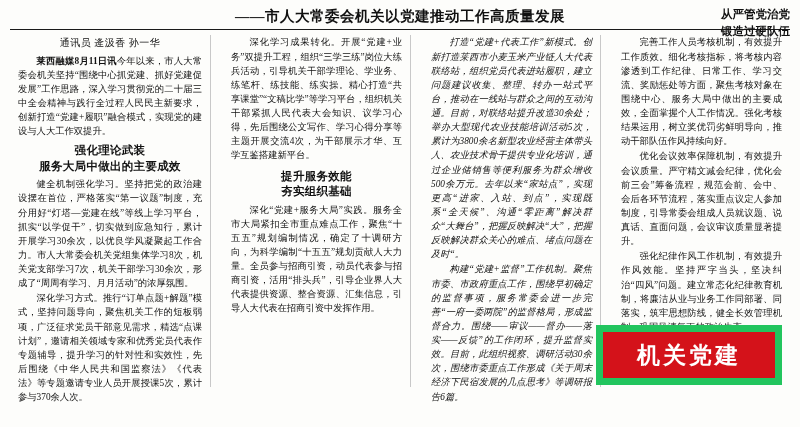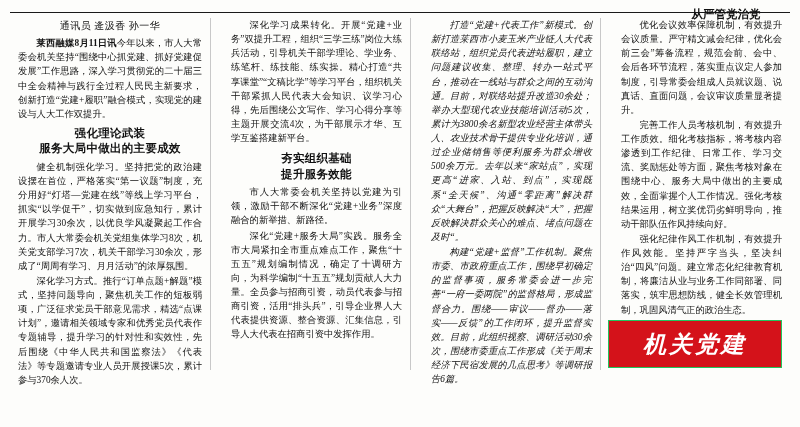--- a/index.html
+++ b/index.html
@@ -46,21 +46,21 @@
     color: #111;
     letter-spacing: 0.5px;
     margin: 0;
     line-height: 1.2;
   }
   .corner-block {
     position: absolute;
     right: 0;
     top: -2px;
     width: 128px;
-    text-align: center;
+    text-align: right;
     font-weight: bold;
     font-size: 11.5px;
     line-height: 1.5;
     color: #111;
   }
   
   .columns {
     display: flex;
     gap: 0;
     height: 352px;
@@ -117,64 +117,64 @@
     height: 46px;
     background: #d4121a;
     color: #fff;
     display: flex;
     align-items: center;
     justify-content: center;
     font-family: "DejaVu Serif", "Liberation Serif", serif;
     font-weight: bold;
     font-size: 23px;
     letter-spacing: 3px;
-    border: 1px solid #22c55e;
-    font-style: italic;
+    border: 7px solid #22c55e;
   }
 </style>
 </head>
 <body>
 
 <div class="page">
 
   <div class="masthead">
     <div class="corner-block">
       <div>从严管党治党</div>
+      <div>锻造过硬队伍</div>
     </div>
+    <div class="subhead">——市人大常委会机关以党建推动工作高质量发展</div>
   </div>
 
   <div class="columns">
 
     <div class="col c1">
       <div class="byline">通讯员 逄汲香 孙一华</div>
       <p><span class="dateline">莱西融媒8月11日讯</span><span>今年以来，市人大常委会机关坚持“围绕中心抓党建、抓好党建促发展”工作思路，深入学习贯彻党的二十届三中全会精神与践行全过程人民民主新要求，创新打造“党建+履职”融合模式，实现党的建设与人大工作双提升。</span></p>
       <div class="sub-title">
         <div>强化理论武装</div>
         <div>服务大局中做出的主要成效</div>
       </div>
       <p>健全机制强化学习。坚持把党的政治建设摆在首位，严格落实“第一议题”制度，充分用好“灯塔—党建在线”等线上学习平台，抓实“以学促干”，切实做到应急知行，累计开展学习30余次，以优良学风凝聚起工作合力。市人大常委会机关党组集体学习8次，机关党支部学习7次，机关干部学习30余次，形成了“周周有学习、月月活动”的浓厚氛围。</p>
       <p>深化学习方式。推行“订单点题+解题”模式，坚持问题导向，聚焦机关工作的短板弱项，广泛征求党员干部意见需求，精选“点课计划”，邀请相关领域专家和优秀党员代表作专题辅导，提升学习的针对性和实效性，先后围绕《中华人民共和国监察法》《代表法》等专题邀请专业人员开展授课5次，累计参与370余人次。</p>
     </div>
 
     <div class="col c2">
       <p>深化学习成果转化。开展“党建+业务”双提升工程，组织“三学三练”岗位大练兵活动，引导机关干部学理论、学业务、练笔杆、练技能、练实操。精心打造“共享课堂”“文稿比学”等学习平台，组织机关干部紧抓人民代表大会知识、议学习心得，先后围绕公文写作、学习心得分享等主题开展交流4次，为干部展示才华、互学互鉴搭建新平台。</p>
       <div class="sub-title two">
+        <div>提升服务效能</div>
         <div>夯实组织基础</div>
-        <div>提升服务效能</div>
       </div>
-      <p>市人大常委会机关坚持以党建为引领，激励干部不断深化“党建+业务”深度融合的新举措、新路径。</p>
       <p>深化“党建+服务大局”实践。服务全市大局紧扣全市重点难点工作，聚焦“十五五”规划编制情况，确定了十调研方向，为科学编制“十五五”规划贡献人大力量。全员参与招商引资，动员代表参与招商引资，活用“排头兵”，引导企业界人大代表提供资源、整合资源、汇集信息，引导人大代表在招商引资中发挥作用。</p>
     </div>
 
     <div class="col c3">
       <p>打造“党建+代表工作”新模式。创新打造莱西市小麦玉米产业链人大代表联络站，组织党员代表进站履职，建立问题建议收集、整理、转办一站式平台，推动在一线站与群众之间的互动沟通。目前，对联络站提升改造30余处；举办大型现代农业技能培训活动5次，累计为3800余名新型农业经营主体带头人、农业技术骨干提供专业化培训，通过企业储销售等便利服务为群众增收500余万元。去年以来“家站点”，实现更高“进家、入站、到点”，实现既系“全天候”、沟通“零距离”解决群众“大舞台”，把握反映解决“大”，把握反映解决群众关心的难点、堵点问题在及时“。</p>
       <p><span>构建“党建+监督”工作机制。聚焦</span><span>市委、市政府重点工作，围绕早初确定的监督事项，服务常委会进一步完善“一府一委两院”的监督格局，形成监督合力。围绕——审议——督办——落实——反馈”的工作闭环，提升监督实效。目前，此组织视察、调研活动30余次，围绕市委重点工作形成《关于周末经济下民宿发展的几点思考》等调研报告6篇。</span></p>
     </div>
 
     <div class="col c4">
+      <p>完善工作人员考核机制，有效提升工作质效。细化考核指标，将考核内容渗透到工作纪律、日常工作、学习交流、奖励惩处等方面，聚焦考核对象在围绕中心、服务大局中做出的主要成效，全面掌握个人工作情况。强化考核结果运用，树立奖优罚劣鲜明导向，推动干部队伍作风持续向好。</p>
       <p>优化会议效率保障机制，有效提升会议质量。严守精文减会纪律，优化会前三会”筹备流程，规范会前、会中、会后各环节流程，落实重点议定人参加制度，引导常委会组成人员就议题、说真话、直面问题，会议审议质量显著提升。</p>
-      <p>完善工作人员考核机制，有效提升工作质效。细化考核指标，将考核内容渗透到工作纪律、日常工作、学习交流、奖励惩处等方面，聚焦考核对象在围绕中心、服务大局中做出的主要成效，全面掌握个人工作情况。强化考核结果运用，树立奖优罚劣鲜明导向，推动干部队伍作风持续向好。</p>
       <p>强化纪律作风工作机制，有效提升作风效能。坚持严字当头，坚决纠治“四风”问题。建立常态化纪律教育机制，将廉洁从业与业务工作同部署、同落实，筑牢思想防线，健全长效管理机制，巩固风清气正的政治生态。</p>
       <div class="logo-box">机关党建</div>
     </div>
 
   </div>
 </div>
 
 </body></html>

